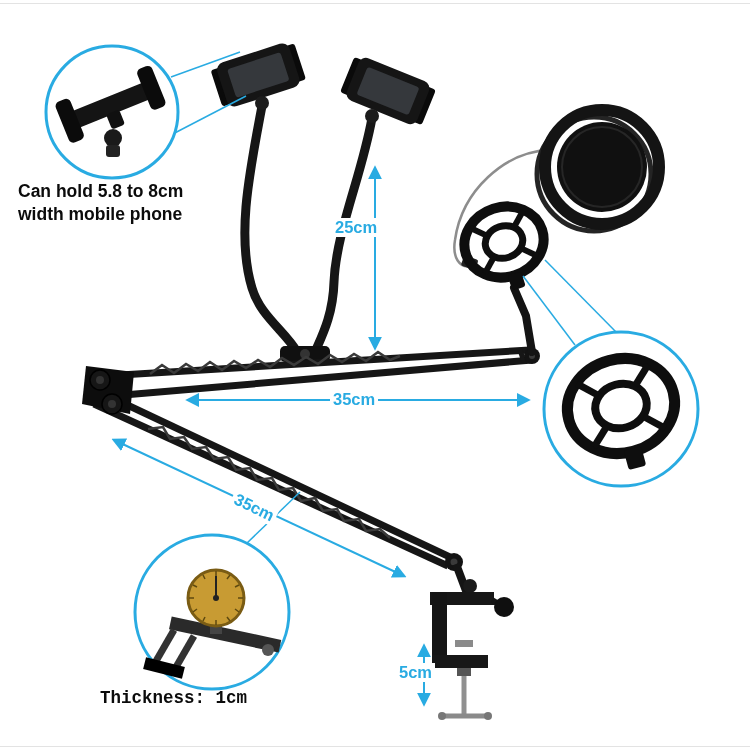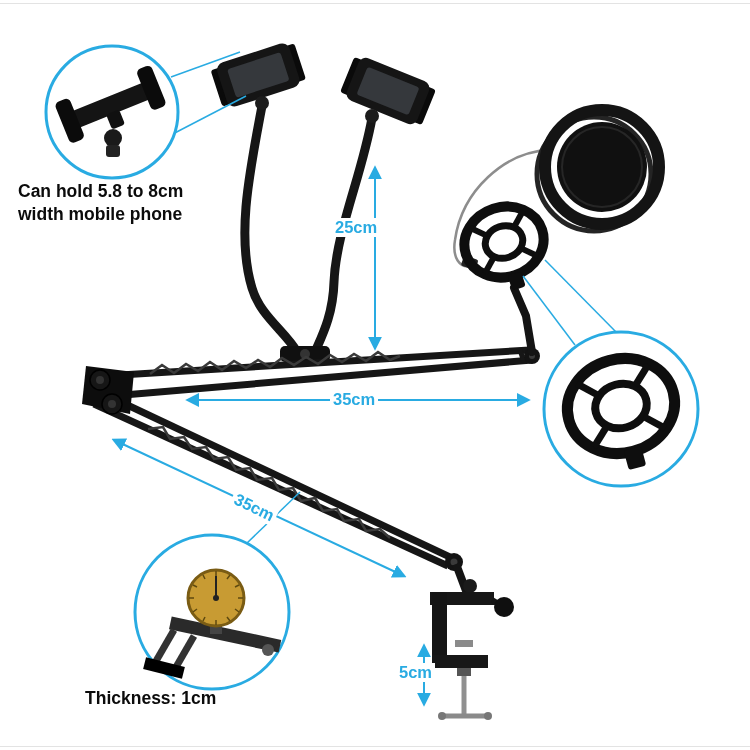--- a/index.html
+++ b/index.html
@@ -10,21 +10,21 @@
   .stage svg{position:absolute;left:0;top:0;}
   .hairline{position:absolute;left:0;width:750px;height:1px;background:#e3e3e3;}
   .hairline.top{top:3px;}
   .hairline.bottom{top:746px;}
   .caption{
     position:absolute;color:#0b0b0b;font-size:17.5px;font-weight:700;
     line-height:1.32;white-space:pre-line;z-index:5;
   }
   .caption.phone{left:18px;top:180px;}
   .caption.mic{left:484px;top:470px;}
-  .caption.thickness{left:85px;top:687px;}
+  .caption.thickness{left:100px;top:687px;font-family:Liberation Mono, monospace;}
   .measure-label{
     position:absolute;color:#29abe2;font-size:16.5px;font-weight:700;
     background:#fff;padding:0 3px;z-index:4;white-space:nowrap;
   }
   .measure-label.h25{left:332px;top:218px;}
   .measure-label.h35top{left:330px;top:390px;}
   .measure-label.h35diag{left:230px;top:498px;transform:rotate(26deg);}
   .measure-label.h5{left:388px;top:663px;margin-left:8px;}
 </style>
 </head>

